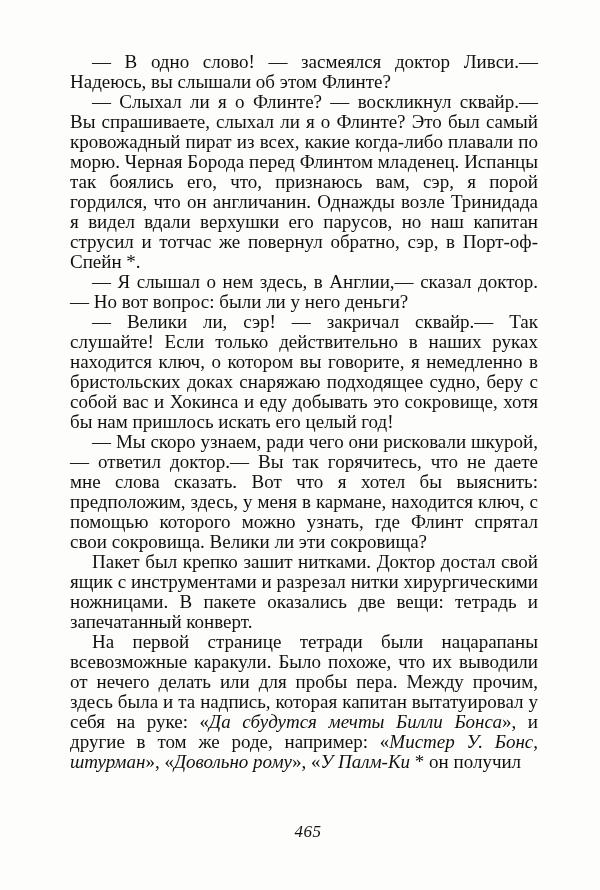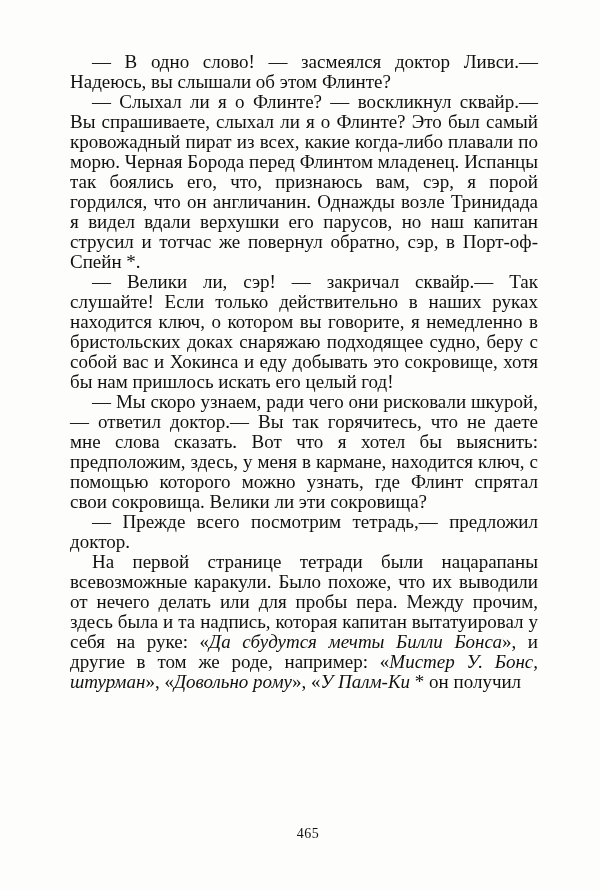--- a/index.html
+++ b/index.html
@@ -38,31 +38,33 @@
   }
   .italic {
     font-style: italic;
   }
   .page-number {
     position: absolute;
     left: 16px;
     right: 0;
     bottom: 48px;
     text-align: center;
-    font-size: 14px;
+    font-size: 17px;
     letter-spacing: 0.5px;
     color: #111111;
+    font-style: italic;
   }
 </style>
 </head>
 <body>
 
 <div class="page">
   <div class="body-text" id="body-text">
       <p><span>— В одно слово! — засмеялся доктор Ливси.— Надеюсь, вы слышали об этом Флинте?</span></p>
       <p><span>— Слыхал ли я о Флинте? — воскликнул сквайр.— Вы спрашиваете, слыхал ли я о Флинте? Это был самый кровожадный пират из всех, какие когда-либо плавали по морю. Черная Борода перед Флинтом младенец. Испанцы так боялись его, что, признаюсь вам, сэр, я порой гордился, что он англичанин. Однажды возле Тринидада я видел вдали верхушки его парусов, но наш капитан струсил и тотчас же повернул обратно, сэр, в Порт-оф-Спейн *.</span></p>
+      <p><span>— Я слышал о нем здесь, в Англии,— сказал доктор.— Но вот вопрос: были ли у него деньги?</span></p>
       <p><span>— Велики ли, сэр! — закричал сквайр.— Так слушайте! Если только действительно в наших руках находится ключ, о котором вы говорите, я немедленно в бристольских доках снаряжаю подходящее судно, беру с собой вас и Хокинса и еду добывать это сокровище, хотя бы нам пришлось искать его целый год!</span></p>
       <p><span>— Мы скоро узнаем, ради чего они рисковали шкурой,— ответил доктор.— Вы так горячитесь, что не даете мне слова сказать. Вот что я хотел бы выяснить: предположим, здесь, у меня в кармане, находится ключ, с помощью которого можно узнать, где Флинт спрятал свои сокровища. Велики ли эти сокровища?</span></p>
-      <p><span>— Прежде всего посмотрим тетрадь,— предложил доктор.</span></p>
+      <p><span>Пакет был крепко зашит нитками. Доктор достал свой ящик с инструментами и разрезал нитки хирургическими ножницами. В пакете оказались две вещи: тетрадь и запечатанный конверт.</span></p>
       <p><span>На первой странице тетради были нацарапаны всевозможные каракули. Было похоже, что их выводили от нечего делать или для пробы пера. Между прочим, здесь была и та надпись, которая капитан вытатуировал у себя на руке: «</span><span class="italic">Да сбудутся мечты Билли Бонса</span><span>», и другие в том же роде, например: «</span><span class="italic">Мистер У. Бонс, штурман</span><span>», «</span><span class="italic">Довольно рому</span><span>», «</span><span class="italic">У Палм-Ки</span><span> * он получил</span></p>
     </div>
   <div class="page-number">465</div>
 </div>
 
 </body></html>

